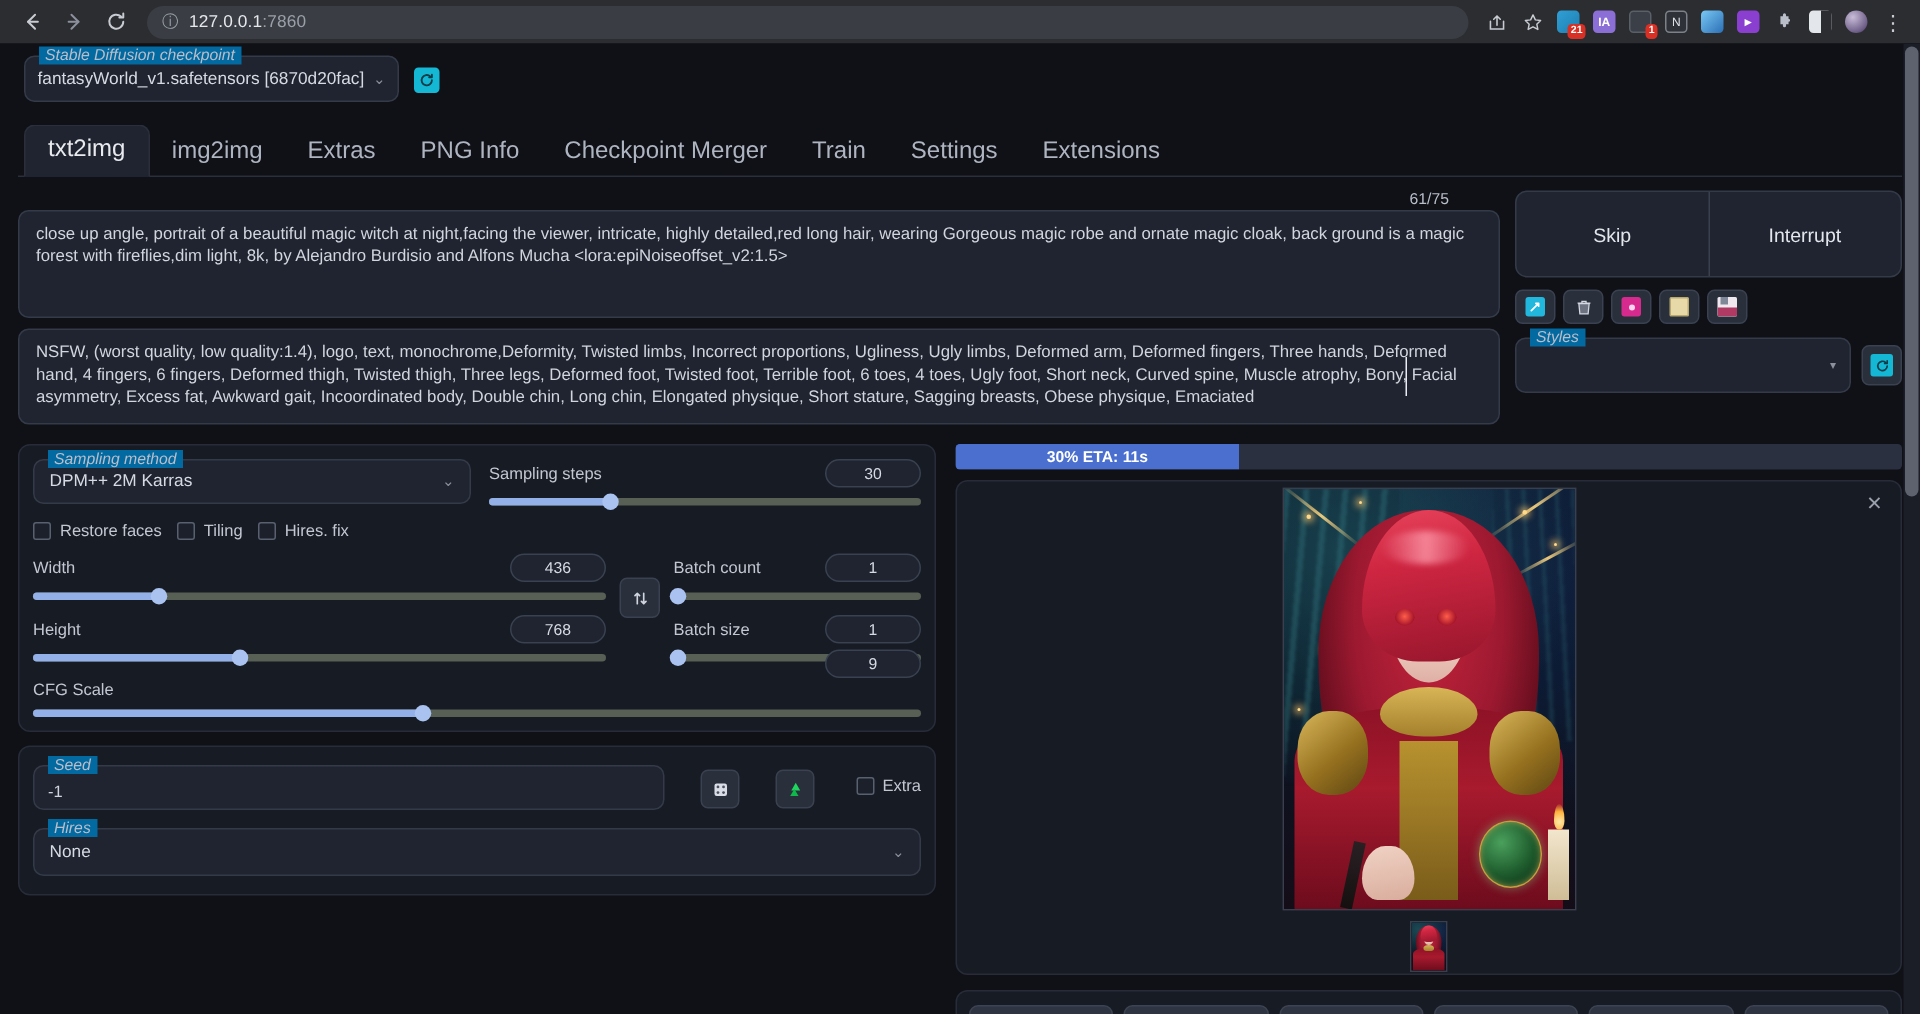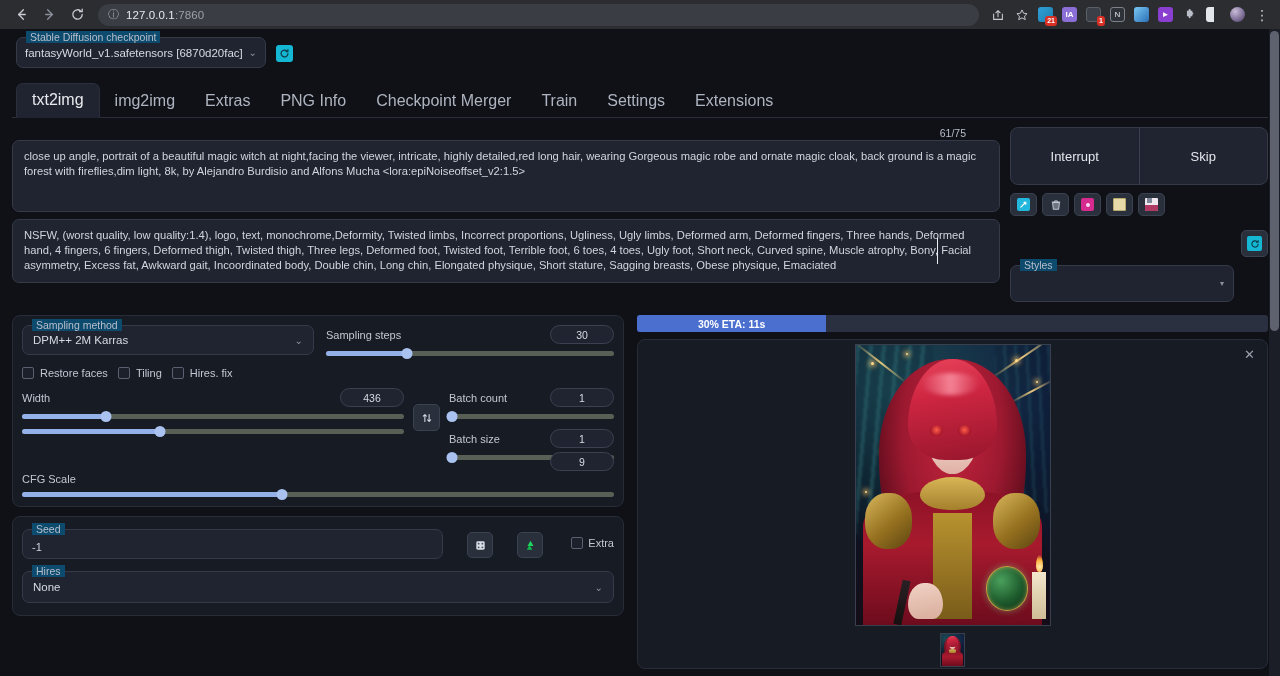--- a/index.html
+++ b/index.html
@@ -53,22 +53,22 @@
     position: absolute; right: 1px; top: 2px; width: 9px; height: 300px;
     background: #5d626e; border-radius: 5px;
   }
 
   
   .ckpt-row { display: flex; align-items: flex-start; gap: 10px; padding-left: 4px; }
   .field {
     position: relative; background: #1f2430; border: 1px solid #343a48; border-radius: 7px;
   }
   .field > .lbl {
-    position: absolute; top: -7px; left: 9px; background: #0c4a6e; padding: 0 4px;
-    font-size: 10.5px; color: #b9bec9; white-space: nowrap;
+    position: absolute; top: -7px; left: 9px; background: #0369a1; padding: 0 4px;
+    font-size: 10.5px; color: #b9bec9; white-space: nowrap; font-style: italic;
   }
   .ckpt-field { width: 250px; height: 31px; display: flex; align-items: center;
                 padding: 0 8px; border-radius: 7px; }
   .ckpt-val { color: #d6dae2; font-size: 11.5px; flex: 1; overflow: hidden; white-space: nowrap; }
   .caret { color: #8b909c; font-size: 10px; }
   .icon-sq {
     width: 17px; height: 17px; border-radius: 3px; background: #14b8d4;
     display: flex; align-items: center; justify-content: center; margin-top: 8px;
   }
 
@@ -115,21 +115,21 @@
   }
   .big-btn + .big-btn { border-left: 1px solid #3a4050; }
   .tool-icons { display: flex; gap: 5px; margin-top: 8px; }
   .tool-ic {
     width: 27px; height: 23px; background: #2a2f3c; border: 1px solid #3a4150;
     border-radius: 5px; display: flex; align-items: center; justify-content: center;
   }
   .glyph { width: 13px; height: 13px; border-radius: 2px; display:block; }
   .styles-row { display: flex; gap: 7px; align-items: flex-start; margin-top: 9px; }
   .styles-field { flex: 1; height: 37px; position: relative; display: flex;
-                  align-items: flex-end; padding: 16px 9px 6px 9px; margin-top: 40px; }
+                  align-items: flex-end; padding: 16px 9px 6px 9px; }
   .styles-caret { position: absolute; right: 9px; bottom: 13px; color: #8b909c; font-size: 8px; }
   .styles-btn {
     width: 27px; height: 27px; background: #2a2f3c; border: 1px solid #3a4150; border-radius: 5px;
     display: flex; align-items: center; justify-content: center; margin-top: 5px;
   }
 
   
   .body-cols { display: flex; gap: 13px; margin-top: 13px; align-items: flex-start; }
   .left-pane { width: 612px; flex: 0 0 auto; }
   .right-pane { flex: 1 1 auto; min-width: 0; }
@@ -437,22 +437,22 @@
       <div class="token-count">61/75</div>
       <div class="prompt-box pos">close up angle, portrait of a beautiful magic witch at night,facing the viewer, intricate, highly detailed,red long hair, wearing Gorgeous magic robe and ornate magic cloak, back ground is a magic forest with fireflies,dim light, 8k, by Alejandro Burdisio and Alfons Mucha &lt;lora:epiNoiseoffset_v2:1.5&gt;</div>
       <div class="prompt-box neg">
         <span>NSFW, (worst quality, low quality:1.4), logo, text, monochrome,Deformity, Twisted limbs, Incorrect proportions, Ugliness, Ugly limbs, Deformed arm, Deformed fingers, Three hands, Deformed hand, 4 fingers, 6 fingers, Deformed thigh, Twisted thigh, Three legs, Deformed foot, Twisted foot, Terrible foot, 6 toes, 4 toes, Ugly foot, Short neck, Curved spine, Muscle atrophy, Bony, Facial asymmetry, Excess fat, Awkward gait, Incoordinated body, Double chin, Long chin, Elongated physique, Short stature, Sagging breasts, Obese physique, Emaciated</span>
         <span class="caret-bar"></span>
       </div>
     </div>
 
     <div class="right-col">
       <div class="big-btns">
+        <div class="big-btn">Skip</div>
         <div class="big-btn">Interrupt</div>
-        <div class="big-btn">Skip</div>
       </div>
 
       <div class="tool-icons">
         <div class="tool-ic">
           <span class="glyph" style="background:#22b8de;display:flex;align-items:center;justify-content:center;">
             <svg width="9" height="9" viewBox="0 0 12 12">
                 <path d="M2.5 9.5 L9 3 M6.5 3 L9 3 L9 5.5" stroke="#fff" stroke-width="1.5" fill="none" stroke-linecap="round" stroke-linejoin="round"></path>
               </svg>
           </span>
         </div>
@@ -542,20 +542,24 @@
               <div class="slider-head">
                 <span class="slider-label">Width</span>
                 <span class="num-box">436</span>
               </div>
               <div class="track">
                 <div class="fill" id="fill-width" style="width: 22%;"></div>
                 <div class="knob" id="knob-width" style="left: 22%;"></div>
               </div>
             </div>
             <div class="slider-group sp-10">
+              <div class="slider-head">
+                <span class="slider-label">Height</span>
+                <span class="num-box">768</span>
+              </div>
               <div class="track">
                 <div class="fill" id="fill-height" style="width: 36%;"></div>
                 <div class="knob" id="knob-height" style="left: 36%;"></div>
               </div>
             </div>
           </div>
 
           <div class="swap-btn">
             <svg width="12" height="12" viewBox="0 0 14 14">
                 <path d="M4.5 11 L4.5 3 M2.7 4.8 L4.5 3 L6.3 4.8" stroke="#cfd4de" stroke-width="1.3" fill="none" stroke-linecap="round" stroke-linejoin="round"></path>

